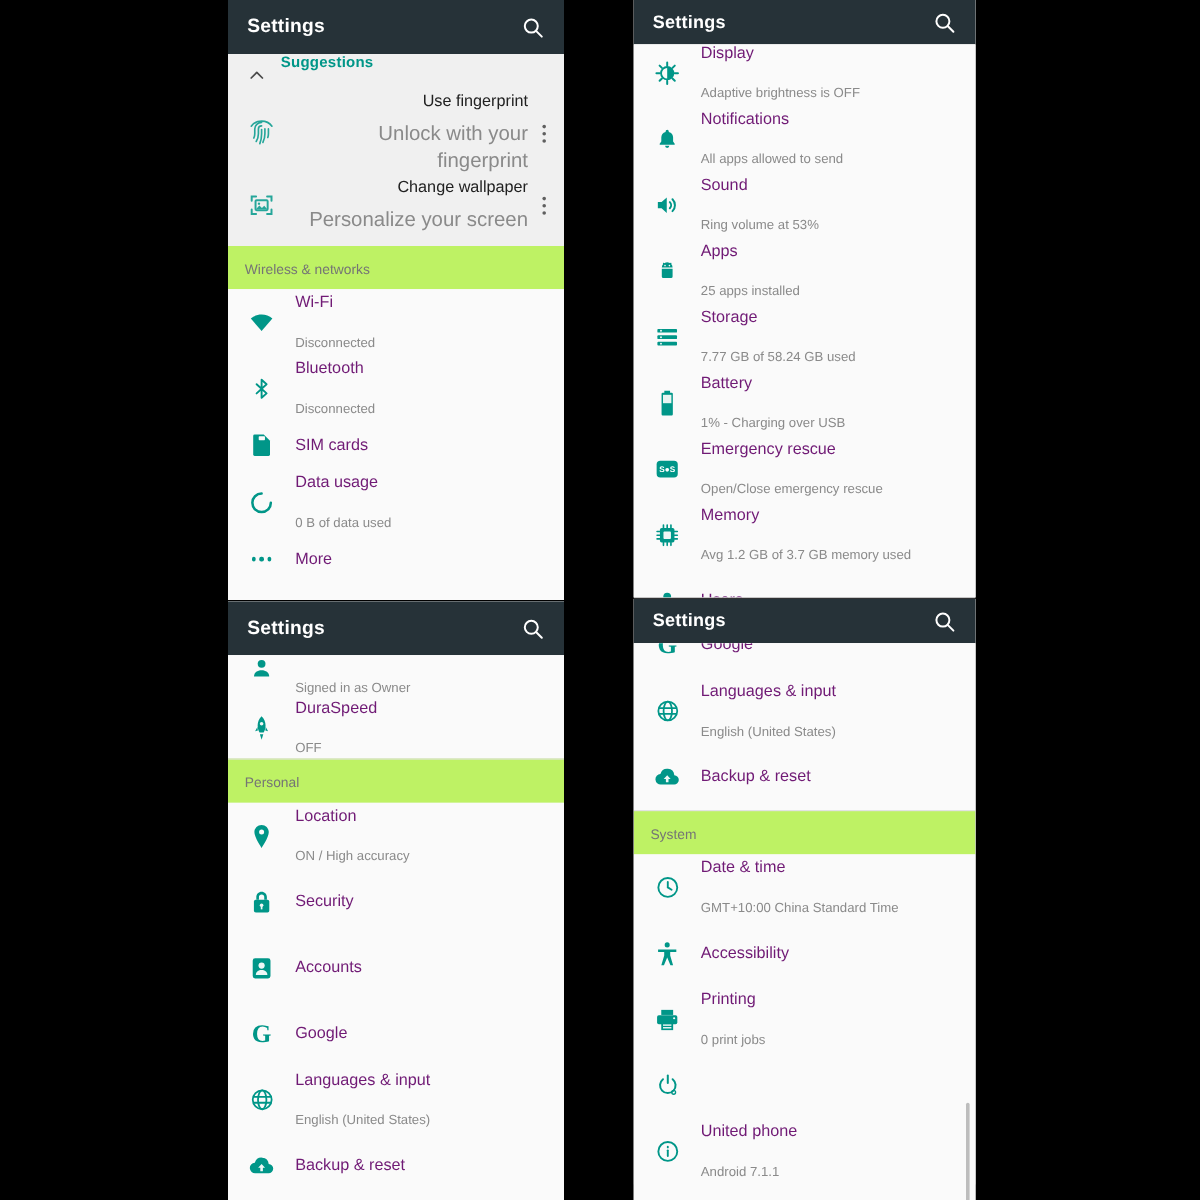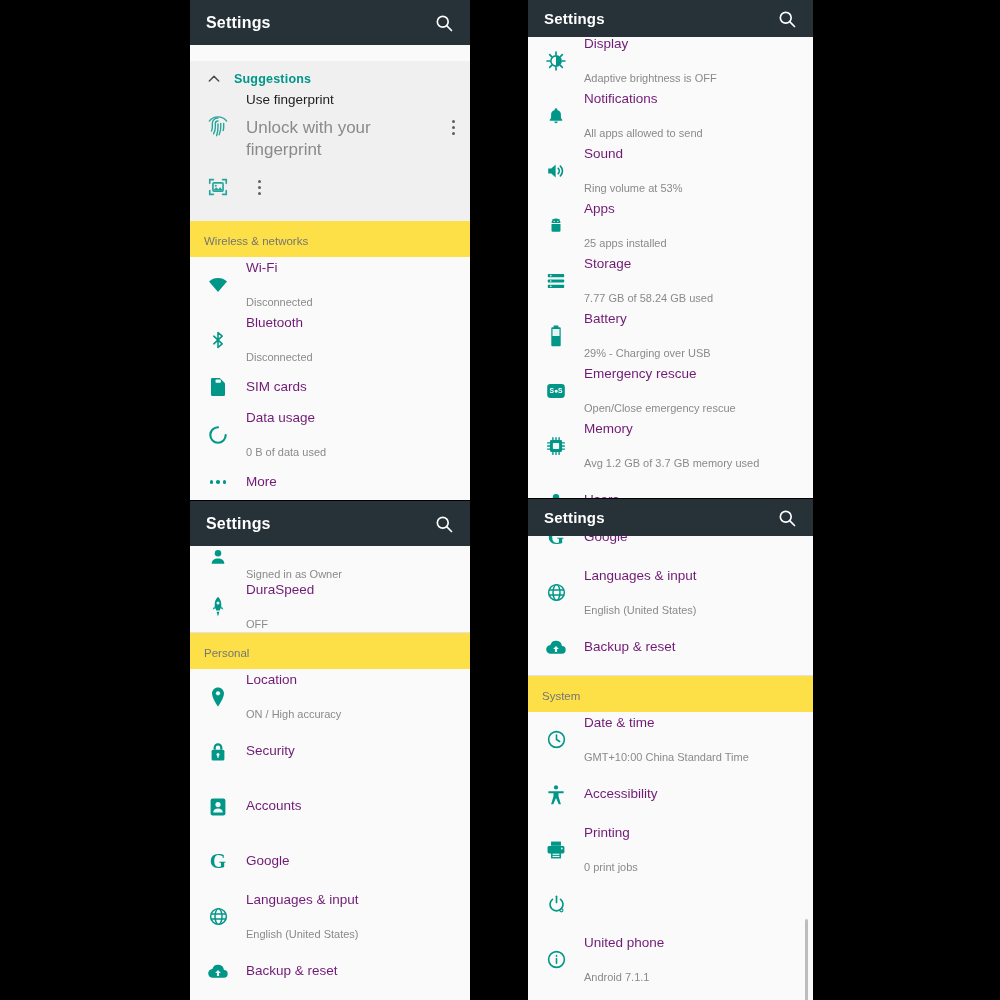--- a/index.html
+++ b/index.html
@@ -29,34 +29,34 @@
   .appbar.short .title{font-size:15px;}
   .search-icon{width:20px;height:20px;display:block;}
   .search-icon svg{display:block;width:20px;height:20px;}
 
   
   .viewport{position:relative;overflow:hidden;background:#fafafa;}
   .scrollinner{position:absolute;left:0;width:100%;}
 
   
   .suggestions{background:#f0f0f0;padding-bottom:4px;}
-  .sugg-header{display:flex;align-items:center;height:36px;padding-left:4px;margin-top:16px;}
+  .sugg-header{display:flex;height:36px;padding-left:4px;}
   .chev{width:40px;display:flex;align-items:center;justify-content:center;color:#4a4a4a;}
   .chev svg{display:block;}
   .sugg-title{color:#009688;font-size:12.5px;font-weight:700;letter-spacing:.2px;}
-  .sugg-row{display:flex;align-items:center;height:60px;padding-right:4px;}
+  .sugg-row{display:flex;align-items:center;height:60px;padding-right:4px;text-align:right;}
   .sugg-icon{width:56px;display:flex;align-items:center;justify-content:center;}
   .sugg-text{flex:1;}
   .sugg-text .t1{font-size:13.5px;color:#212121;line-height:1.25;}
   .sugg-text .t2{font-size:17px;color:#8a8a8a;line-height:1.3;margin-top:8px;}
   .overflow{width:26px;display:flex;flex-direction:column;align-items:center;justify-content:center;gap:3px;}
   .overflow i{display:block;width:3px;height:3px;border-radius:50%;background:#5f5f5f;}
 
   
-  .sect{background:#fde047;font-size:11.5px;color:#757575;padding:14px 0 10px 14px;}
+  .sect{background:#bef264;font-size:11.5px;color:#757575;padding:14px 0 10px 14px;}
   .sect.top-divider{border-top:1px solid #e2e2e2;}
 
   
   .row{display:flex;align-items:center;min-height:55px;background:#fafafa;}
   .row .ico{width:56px;min-width:56px;display:flex;align-items:center;justify-content:center;}
   .row .txt{flex:1;padding-right:8px;}
   .row .t1{font-size:13.5px;color:#701a75;line-height:1.25;}
   .row .t2{font-size:11px;color:#8a8a8a;line-height:1.35;margin-top:18px;}
   .row.compact{min-height:50px;}
   .row.short{min-height:40px;}
@@ -123,20 +123,24 @@
 
           <div class="sugg-row">
             <span class="sugg-icon">
               <svg width="22" height="22" viewBox="0 0 24 24" fill="none" stroke="#26a69a" stroke-width="1.8" stroke-linecap="round">
                 <path d="M3 8V4h4M17 4h4v4M21 16v4h-4M7 20H3v-4"></path>
                 <rect x="6.5" y="7.5" width="11" height="9" rx="1"></rect>
                 <circle cx="9.6" cy="10.6" r="1.1" fill="#26a69a" stroke="none"></circle>
                 <path d="M6.8 15.6l3.2-3.3 2.3 2.2 2.1-2.1 2.8 3.2z" fill="#26a69a" stroke="none"></path>
               </svg>
             </span>
+            <span class="sugg-text">
+              <span class="t1" style="display:block">Change wallpaper</span>
+              <span class="t2" style="display:block">Personalize your screen</span>
+            </span>
             <span class="overflow">
                 <i></i>
                 <i></i>
                 <i></i>
               </span>
           </div>
         </div>
 
         <div class="sect">Wireless &amp; networks</div>
 
@@ -299,21 +303,21 @@
 
         <div class="row">
           <span class="ico">
             <svg width="14" height="24" viewBox="0 0 14 24">
                 <path d="M4.6 1.6h4.8v1.6h1.3a1 1 0 011 1v17a1 1 0 01-1 1H3.3a1 1 0 01-1-1v-17a1 1 0 011-1h1.3z" fill="#009688"></path>
                 <rect x="3.5" y="5" width="7" height="7" fill="#e8f4f2"></rect>
               </svg>
           </span>
           <span class="txt">
             <span class="t1" style="display:block">Battery</span>
-            <span class="t2" style="display:block">29% - Charging over USB</span>
+            <span class="t2" style="display:block">1% - Charging over USB</span>
           </span>
         </div>
 
         <div class="row">
           <span class="ico">
             <svg width="22" height="22" viewBox="0 0 24 24">
                 <rect x="2.4" y="4.4" width="19.2" height="15.2" rx="3.4" fill="#009688"></rect>
                 <text x="12" y="14.6" font-family="Liberation Sans" font-size="7.4" font-weight="bold" fill="#ffffff" text-anchor="middle">S●S</text>
               </svg>
           </span>

